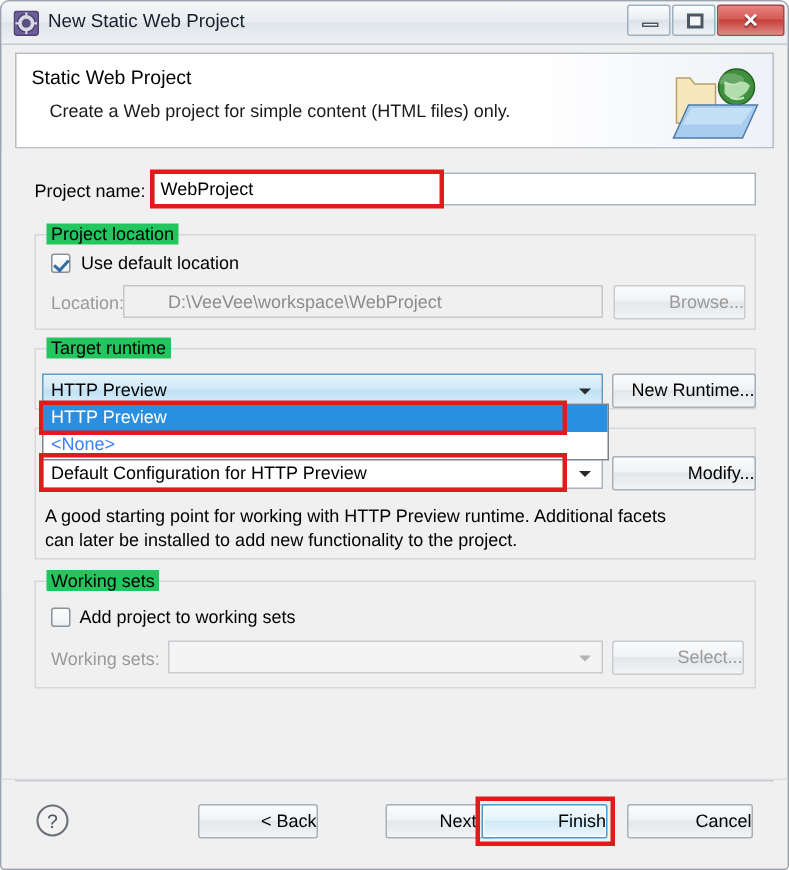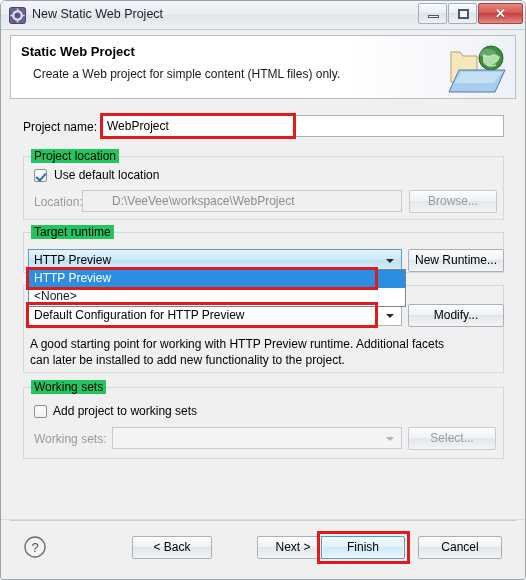--- a/index.html
+++ b/index.html
@@ -107,21 +107,21 @@
     width: 506px;
     height: 64px;
     background: linear-gradient(to right, #ffffff 68%, #eef1f7 100%);
     border: 1px solid #b7bec6;
     box-sizing: border-box;
   }
   .header-title {
     position: absolute;
     left: 10px; top: 8px;
     font-size: 13px;
-    font-weight: bold;
+    font-weight: normal;
     color: #000;
   }
   .header-desc {
     position: absolute;
     left: 22px; top: 31px;
     font-size: 12px;
     color: #1a1a1a;
   }
   .header-icon {
     position: absolute;
@@ -170,21 +170,21 @@
   .btn {
     position: absolute;
     box-sizing: border-box;
     height: 23px;
     border: 1px solid #a8b0b8;
     border-radius: 2px;
     background: linear-gradient(to bottom, #fbfcfd 0%, #f0f2f4 46%, #e3e7eb 50%, #f2f4f6 100%);
     font-family: "Liberation Sans", sans-serif;
     font-size: 12px;
     color: #000;
-    text-align: center;
+    text-align: right;
     line-height: 21px;
     white-space: nowrap;
   }
   .btn.disabled { color: #9a9a9a; border-color: #c7ccd1; }
   .btn.default {
     border: 1px solid #4a9bd4;
     background: linear-gradient(to bottom, #f4fbff 0%, #e2f2fb 46%, #cfe9f8 50%, #eaf6fd 100%);
     box-shadow: inset 0 0 0 1px #ffffff;
   }
 
@@ -262,21 +262,21 @@
     box-sizing: border-box;
     background: #ffffff;
     border: 1px solid #7a848c;
     z-index: 40;
   }
   .dd-item {
     height: 18px;
     line-height: 17px;
     font-size: 12px;
     padding-left: 5px;
-    color: #0f172a;
+    color: #3b82f6;
     white-space: nowrap;
   }
   .dd-item.selected {
     background: #2a8fe0;
     color: #ffffff;
   }
 
   .desc-text {
     position: absolute;
     font-size: 12px;

